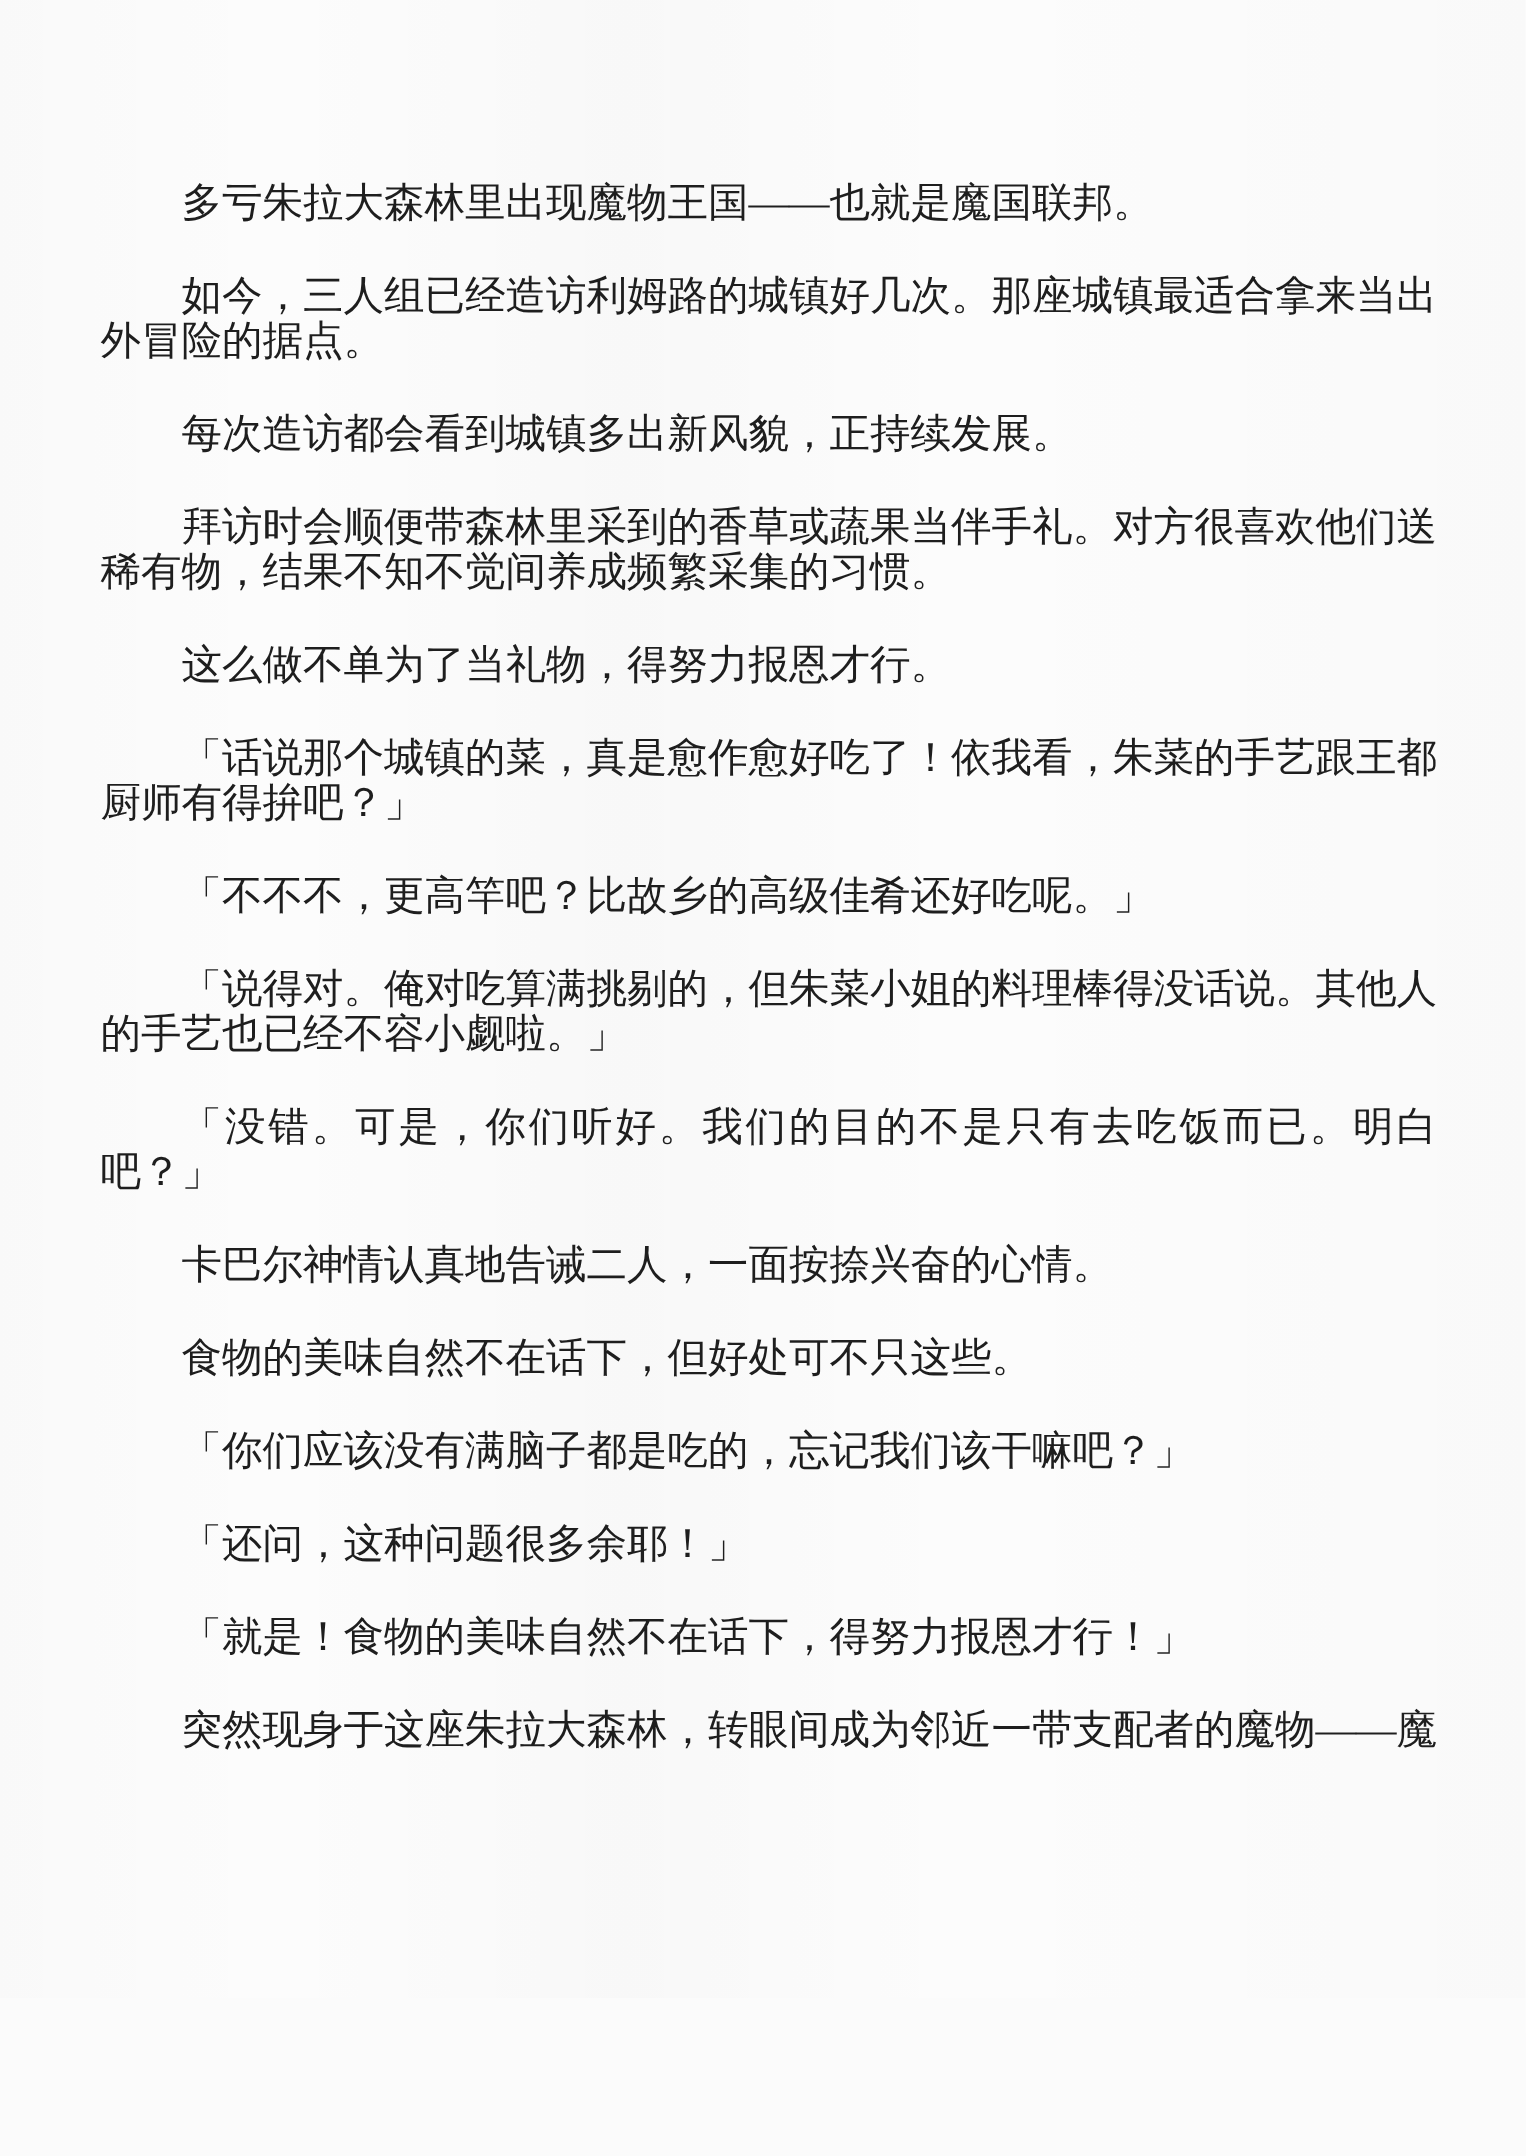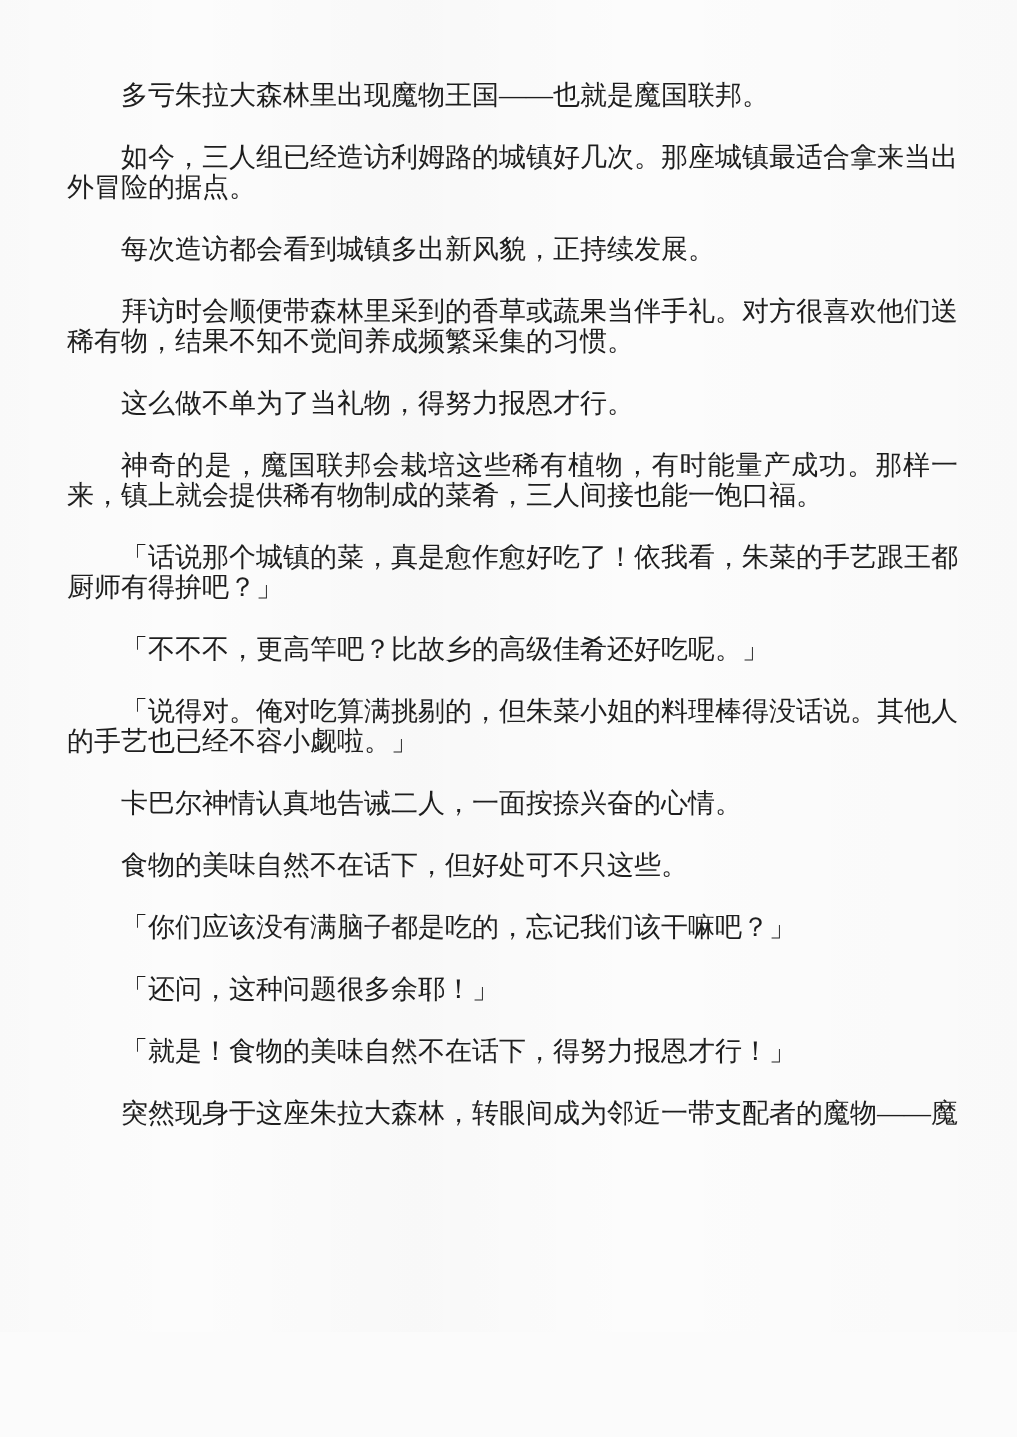--- a/index.html
+++ b/index.html
@@ -9,21 +9,21 @@
   body {
     width: 1017px;
     height: 1437px;
     background: #fbfbfb;
     overflow: hidden;
   }
   .page {
     box-sizing: border-box;
     width: 1017px;
     height: 1332px;
-    padding: 80px 59px 0 67px;
+    padding: 120px 59px 0 67px;
     background:
       linear-gradient(90deg, rgba(0,0,0,0.012) 0%, rgba(0,0,0,0) 18%, rgba(0,0,0,0.015) 41%, rgba(0,0,0,0) 63%, rgba(0,0,0,0.012) 100%),
       #fcfcfc;
   }
   .text-block {
     width: 891px;
   }
   p.para {
     font-family: "Liberation Serif", "DejaVu Serif", serif;
     font-size: 27px;
@@ -41,24 +41,24 @@
 </head>
 <body>
 
 <main class="page">
   <article class="text-block">
     <p class="para">多亏朱拉大森林里出现魔物王国——也就是魔国联邦。</p>
     <p class="para">如今，三人组已经造访利姆路的城镇好几次。那座城镇最适合拿来当出外冒险的据点。</p>
     <p class="para">每次造访都会看到城镇多出新风貌，正持续发展。</p>
     <p class="para">拜访时会顺便带森林里采到的香草或蔬果当伴手礼。对方很喜欢他们送稀有物，结果不知不觉间养成频繁采集的习惯。</p>
     <p class="para">这么做不单为了当礼物，得努力报恩才行。</p>
-    <p class="para">神奇的是，魔国联邦会栽培这些稀有植物，有时能量产成功。那样一来，镇上就会提供稀有物制成的菜肴，三人间接也能一饱口福。</p>
     <p class="para">「话说那个城镇的菜，真是愈作愈好吃了！依我看，朱菜的手艺跟王都厨师有得拚吧？」</p>
     <p class="para">「不不不，更高竿吧？比故乡的高级佳肴还好吃呢。」</p>
     <p class="para">「说得对。俺对吃算满挑剔的，但朱菜小姐的料理棒得没话说。其他人的手艺也已经不容小觑啦。」</p>
+    <p class="para">「没错。可是，你们听好。我们的目的不是只有去吃饭而已。明白吧？」</p>
     <p class="para">卡巴尔神情认真地告诫二人，一面按捺兴奋的心情。</p>
     <p class="para">食物的美味自然不在话下，但好处可不只这些。</p>
     <p class="para">「你们应该没有满脑子都是吃的，忘记我们该干嘛吧？」</p>
     <p class="para">「还问，这种问题很多余耶！」</p>
     <p class="para">「就是！食物的美味自然不在话下，得努力报恩才行！」</p>
     <p class="para">突然现身于这座朱拉大森林，转眼间成为邻近一带支配者的魔物——魔</p>
   </article>
 </main>
 
 </body></html>

